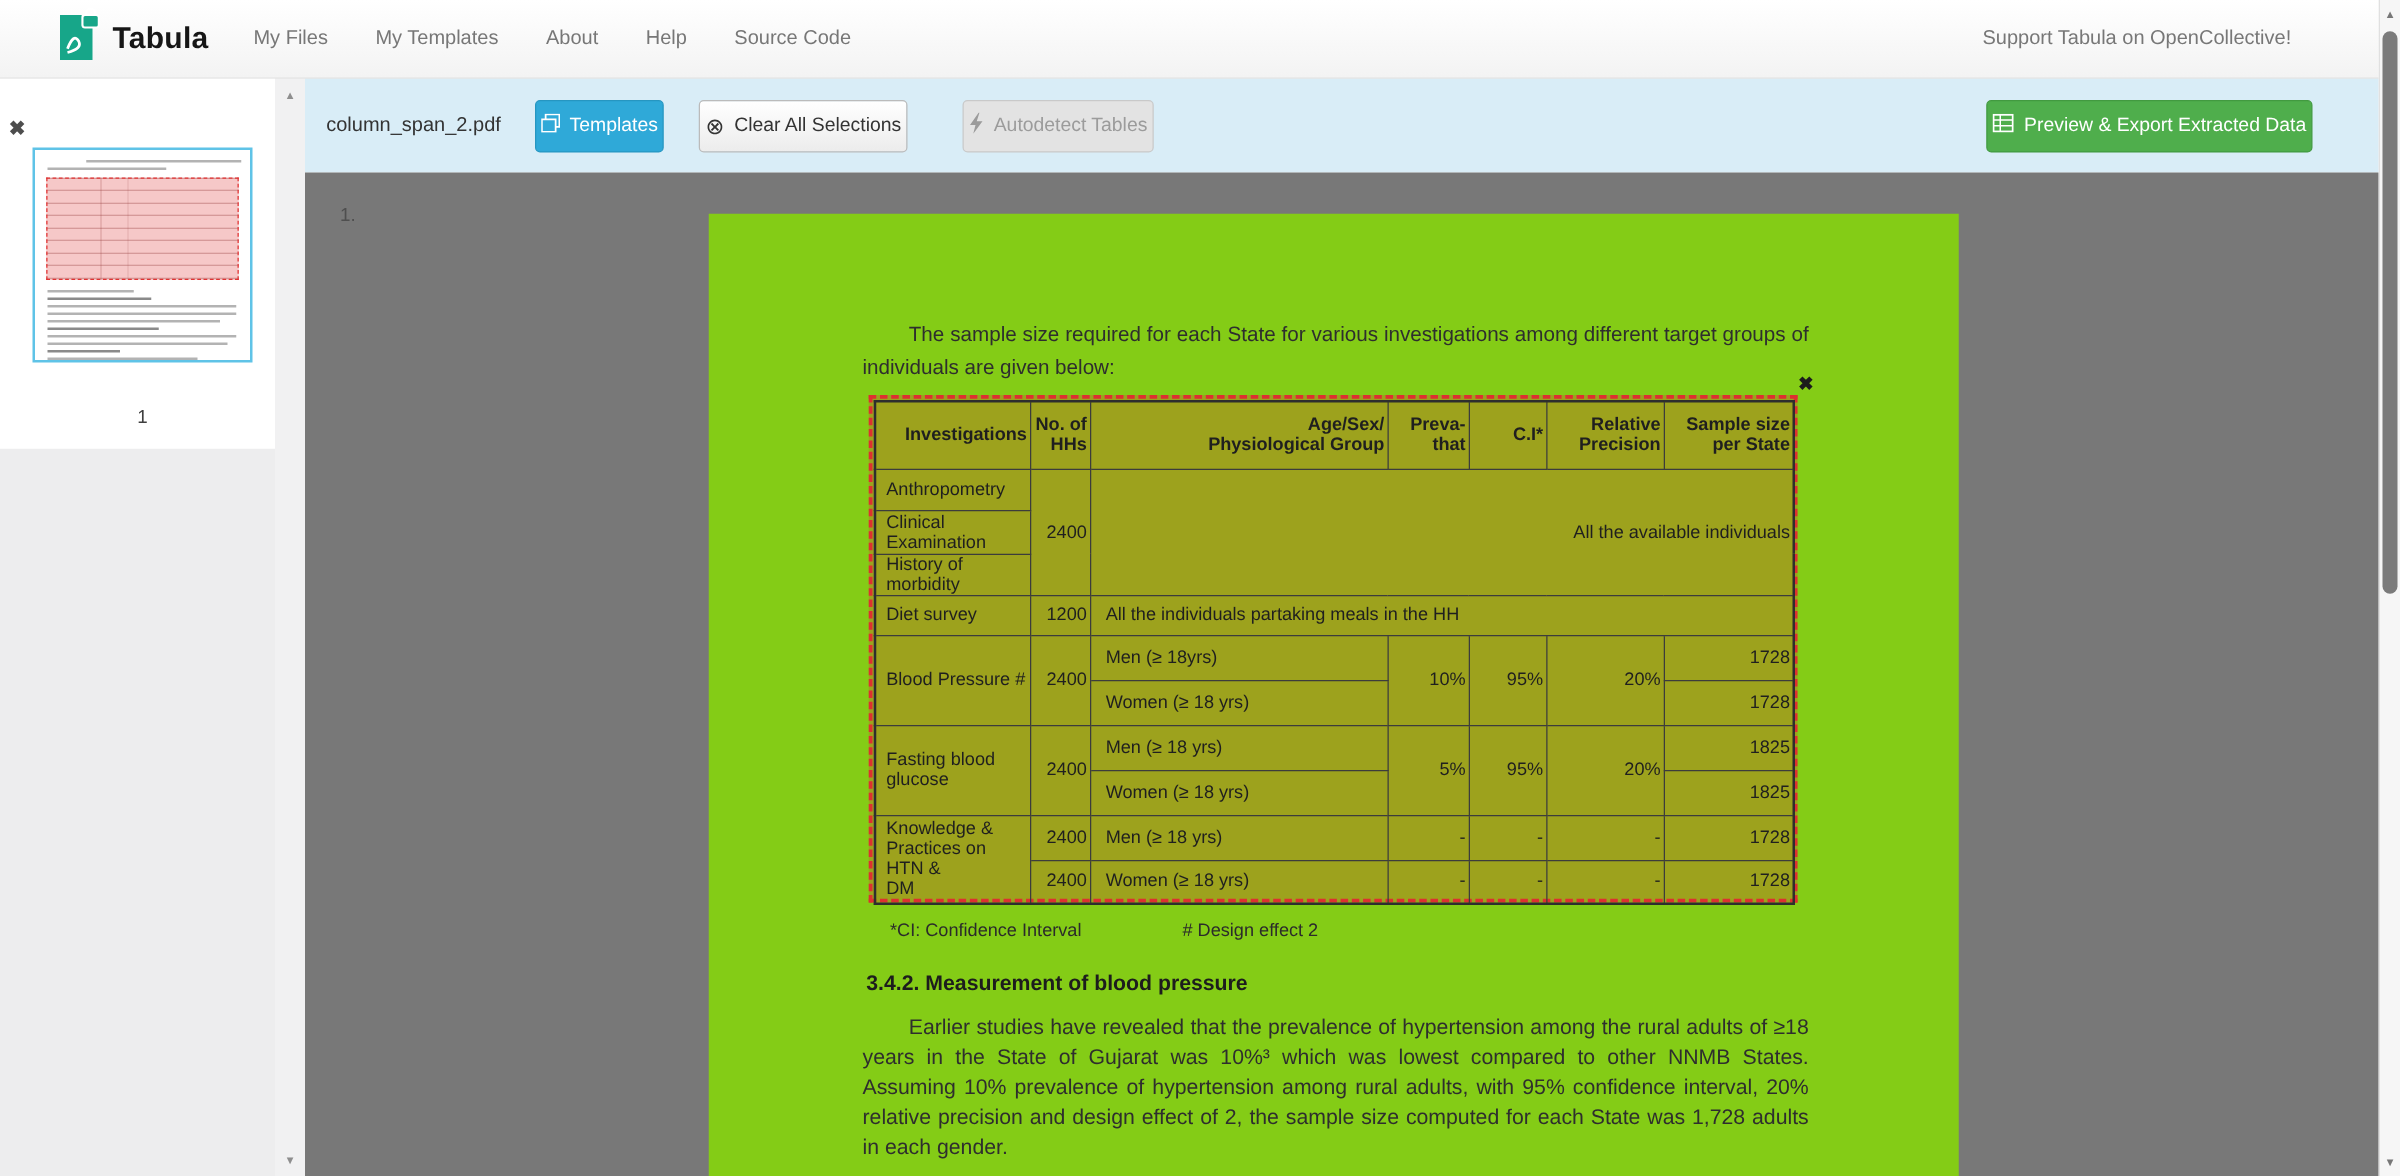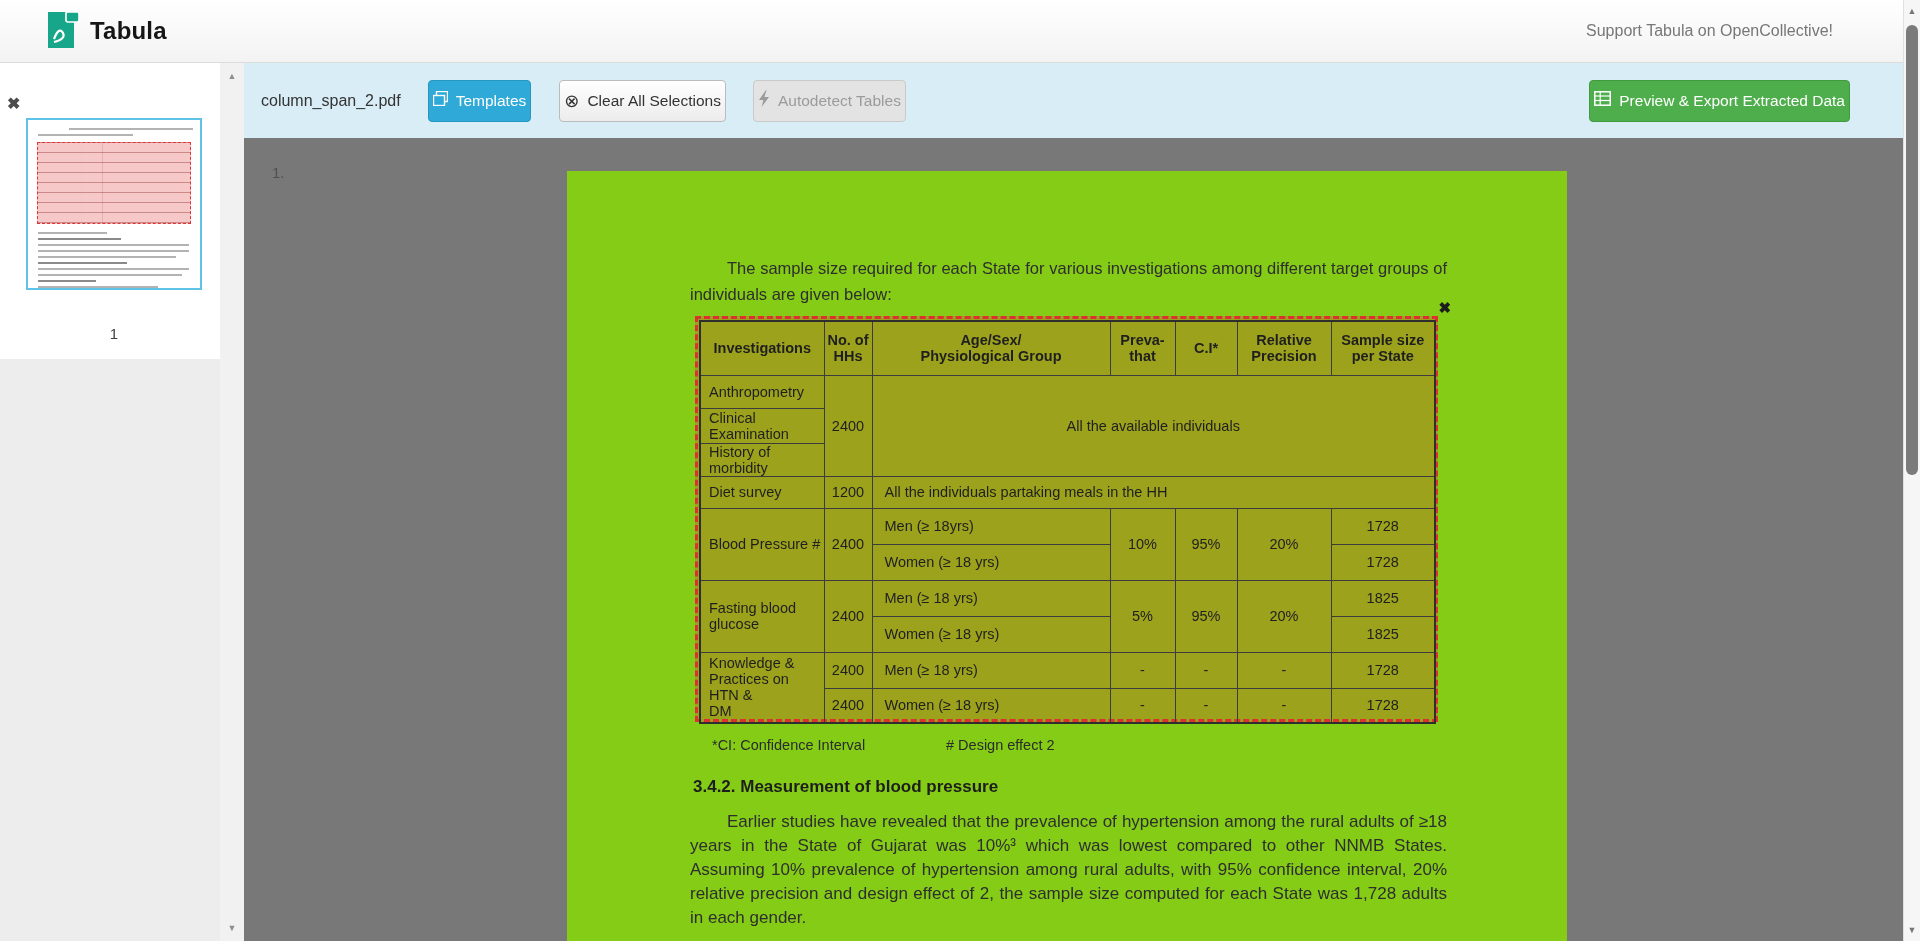--- a/index.html
+++ b/index.html
@@ -44,21 +44,21 @@
 
   
   #toolbar { position:absolute; left:244px; top:63px; width:1659px; height:75px;
     background:#d9edf7; display:flex; align-items:center; padding-left:17px; }
   .filename { font-size:16px; color:#333; margin-right:27px; }
   .btn { height:42px; display:inline-flex; align-items:center; gap:8px; padding:0 4px;
     border-radius:4px; font-size:15.5px; cursor:pointer; border:1px solid transparent; }
   .btn-templates { background:#2fa9d8; border-color:#2696c1; color:#fff; }
   .btn-clear { margin-left:28px; background:linear-gradient(#ffffff,#ececec);
     border-color:#bbb; color:#333; }
-  .btn-autodetect { margin-left:27px; background:#e3e3e3; border-color:#c9c9c9;
+  .btn-autodetect { margin-left:44px; background:#e3e3e3; border-color:#c9c9c9;
     color:#9b9b9b; cursor:default; }
   .btn-export { margin-left:auto; margin-right:53px; background:#4fae4c;
     border-color:#429a40; color:#fff; }
   .glyph { font-size:18px; line-height:1; }
 
   
   #canvas { position:absolute; left:244px; top:138px; width:1659px; height:803px;
     background:#787878; overflow:hidden; }
   .page-marker { position:absolute; left:28px; top:26px; font-size:15px; color:#4f4f4f; }
   #pdf-page { position:absolute; left:323px; top:33px; width:1000px; height:790px;
@@ -74,21 +74,21 @@
   .body-para { left:123px; top:639px; width:757px; font-size:17px; line-height:24px;
     text-align:justify; text-indent:37px; }
 
   
   #selection { position:absolute; left:128px; top:145px; width:743px; height:406px;
     border:3px dashed #dd3030; background:rgba(224,48,48,0.27); cursor:move; }
   .sel-close { position:absolute; right:-16px; top:-19px; font-size:15px; font-weight:bold;
     color:#1c1c1c; cursor:pointer; line-height:1; }
   #data-table { position:absolute; left:1px; top:1px; border-collapse:collapse;
     table-layout:fixed; width:735px; font-size:14.5px; color:#1f1f1f; }
-  #data-table th, #data-table td { border:1px solid #3c3c3c; text-align:center;
+  #data-table th, #data-table td { border:1px solid #3c3c3c; text-align:right;
     vertical-align:middle; overflow:hidden; padding:0 2px; }
   #data-table { border:2px solid #2e2e2e; }
   #data-table th { font-weight:bold; white-space:pre-line; font-size:14.5px; }
   .cell-left { text-align:left !important; padding-left:8px !important; }
   .cell-left10 { text-align:left !important; padding-left:12px !important; }
   .pre { white-space:pre-line; }
 
   
   #scroll-main { position:absolute; right:0; top:0; width:17px; height:941px;
     background:#f6f6f6; border-left:1px solid #e0e0e0; }
@@ -109,20 +109,27 @@
           <path d="M4 6 h17 l9 9 v27 h-26 z" fill="#17a689"></path>
           <path d="M21 6 l9 9 h-9 z" fill="#63c9b4"></path>
           <path d="M10 33 q5 -13 9 -6 q3 6 -9 9" stroke="#ffffff" stroke-width="2.2" fill="none"></path>
           <g>
             <rect x="22" y="6" width="13" height="10" rx="2" fill="#17a689" stroke="#ffffff" stroke-width="1.6"></rect>
             <path d="M25 6 v-1.5 a3.5 3.5 0 0 1 7 0 v1.5" stroke="#ffffff" stroke-width="1.6" fill="none"></path>
           </g>
         </svg>
       </span>
       <span class="brand-name">Tabula</span>
+    </div>
+    <div class="nav-links">
+      <span class="nav-link">My Files</span>
+      <span class="nav-link">My Templates</span>
+      <span class="nav-link">About</span>
+      <span class="nav-link">Help</span>
+      <span class="nav-link">Source Code</span>
     </div>
     <span class="nav-support">Support Tabula on OpenCollective!</span>
   </div>
 
   <div id="sidebar">
     <div id="sidebar-top">
       <span class="thumb-close">✖</span>
       <div class="thumbnail">
         <div class="t-line" style="margin-top:8px;width:72%;margin-left:24%;"></div>
         <div class="t-line" style="width:55%;"></div>

